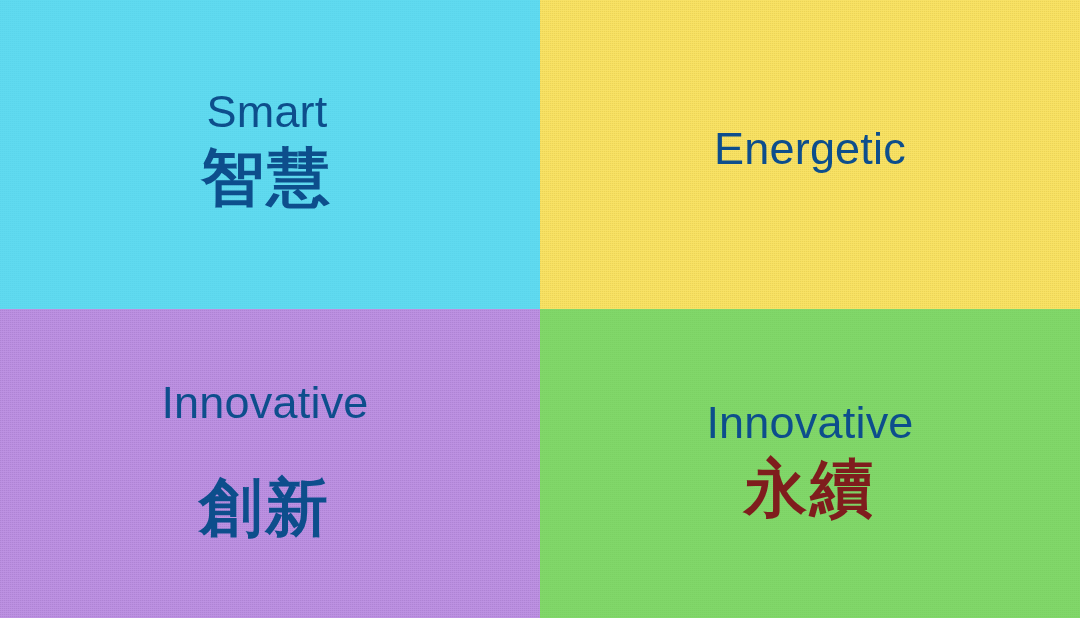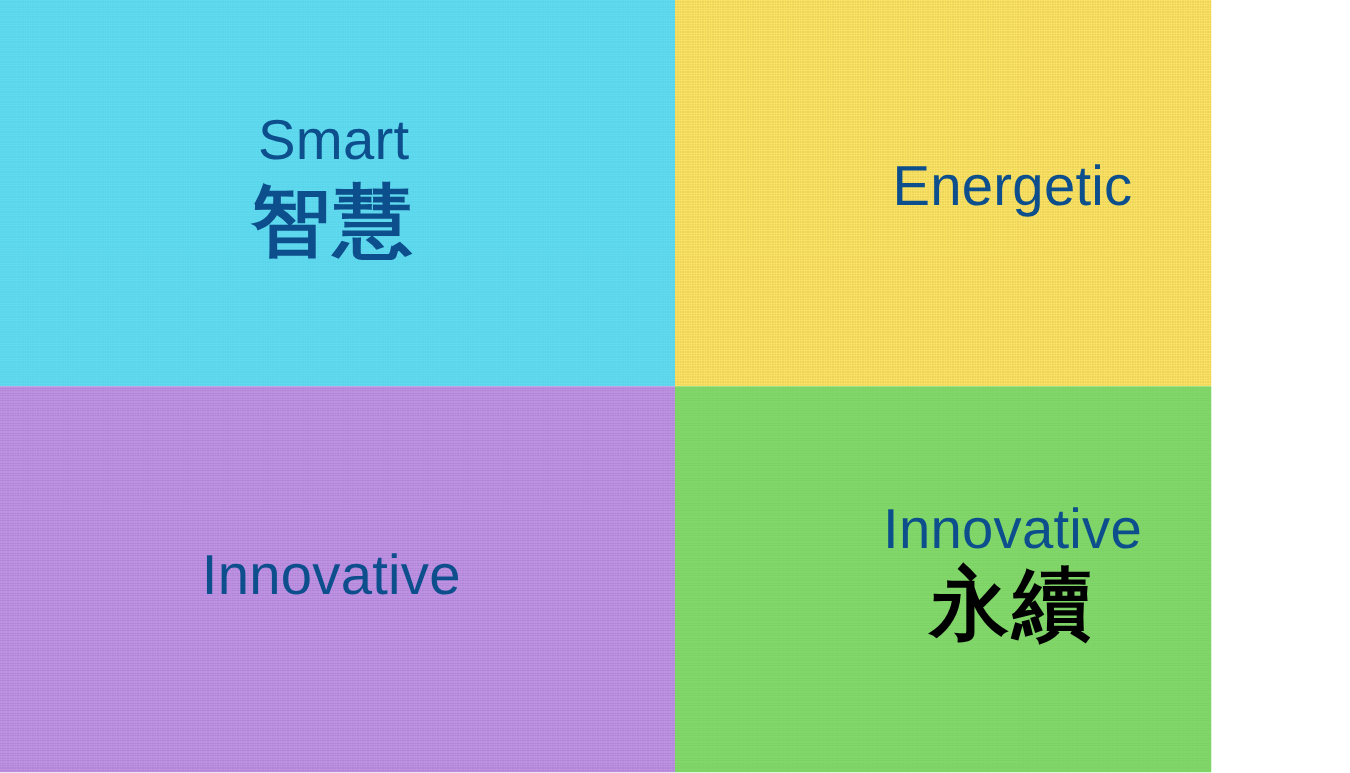--- a/index.html
+++ b/index.html
@@ -3,21 +3,21 @@
 <meta charset="utf-8">
 <title>Brand Values Quadrant</title>
 <style>
   html, body {
     margin: 0;
     padding: 0;
     background: #ffffff;
   }
   #poster {
     position: relative;
-    width: 969px;
+    width: 1080px;
     height: 618px;
     overflow: hidden;
     display: grid;
     grid-template-columns: 540px 540px;
     grid-template-rows: 309px 309px;
     font-family: "Liberation Sans", "DejaVu Sans", sans-serif;
   }
   .quadrant {
     position: relative;
     overflow: hidden;
@@ -88,23 +88,24 @@
 
   <div class="quadrant row-top q-energetic" style="background-color: rgb(248, 224, 94);">
     <div class="text-block">
       <div class="label-en" style="color: rgb(13, 78, 140);">Energetic</div>
     </div>
   </div>
 
   <div class="quadrant row-bottom q-innovative" style="background-color: rgb(185, 140, 224);">
     <div class="text-block">
       <div class="label-en" style="color: rgb(13, 78, 140);">Innovative</div>
+      <div class="label-cjk" style="color: rgb(13, 78, 140);">創新</div>
     </div>
   </div>
 
   <div class="quadrant row-bottom q-sustainable smooth" style="background-color: rgb(127, 214, 103);">
     <div class="text-block">
       <div class="label-en" style="color: rgb(13, 78, 140);">Innovative</div>
-      <div class="label-cjk" style="color: #000000; font-family: Liberation Mono, monospace;">永續</div>
+      <div class="label-cjk" style="color: #7f1d1d;">永續</div>
     </div>
   </div>
 
 </div>
 
 </body></html>

